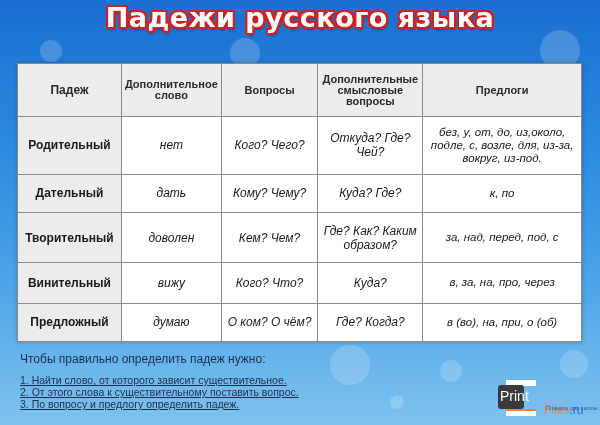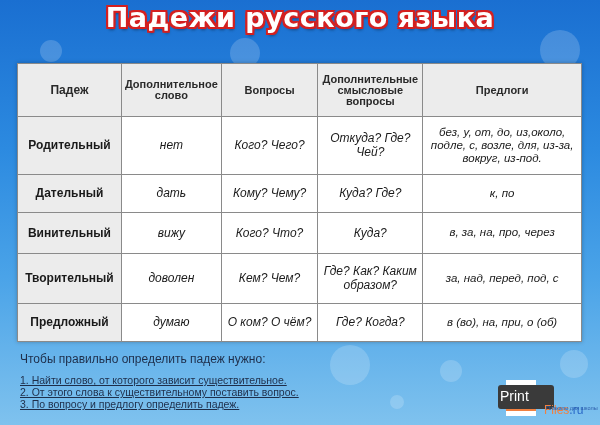--- a/index.html
+++ b/index.html
@@ -35,21 +35,21 @@
   }
   table.cases td.it { font-style: italic; font-size: 12px; line-height: 14px; }
   table.cases td.prep { font-size: 11.5px; line-height: 13px; }
   .footer {
     position: absolute; left: 20px; top: 352px; color: #1e2e4a;
   }
   .footer .head { font-weight: normal; font-size: 12px; margin-bottom: 8px; }
   .footer .step { font-size: 10.5px; line-height: 12px; text-decoration: underline; }
   .logo { position: absolute; left: 498px; top: 383px; width: 100px; height: 40px; }
   .logo .printer {
-    position: absolute; left: 0; top: 2px; width: 56px; height: 24px;
+    position: absolute; left: 0; top: 2px; width: 26px; height: 24px;
     background: #3a3a3a; border-radius: 3px; color: #fff; font-size: 14px; line-height: 22px;
     text-align: left; padding-left: 2px; box-sizing: border-box;
   }
   .logo .paper-top { position: absolute; left: 8px; top: -3px; width: 30px; height: 6px; background: #fff; }
   .logo .paper-bot { position: absolute; left: 8px; top: 26px; width: 30px; height: 5px; background: #fff; border-top: 2px solid #f08040; }
   .logo .files { position: absolute; left: 46px; top: 20px; font-size: 12px; color: #f08040; }
   .logo .files .ru { color: #2a6ac8; }
   .logo .tag { position: absolute; left: 48px; top: 22px; font-size: 5.5px; color: #2a5aa8; }
 </style>
 </head>
@@ -88,33 +88,33 @@
     <td class="it">Откуда? Где? Чей?</td>
     <td class="it prep">без, у, от, до, из,около, подле, с, возле, для, из-за, вокруг, из-под.</td>
   </tr>
   <tr style="height:34px">
     <td class="case-name">Дательный</td>
     <td class="it">дать</td>
     <td class="it">Кому? Чему?</td>
     <td class="it">Куда? Где?</td>
     <td class="it prep">к, по</td>
   </tr>
+  <tr style="height:44px">
+    <td class="case-name">Творительный</td>
+    <td class="it">доволен</td>
+    <td class="it">Кем? Чем?</td>
+    <td class="it">Где? Как? Каким образом?</td>
+    <td class="it prep">за, над, перед, под, с</td>
+  </tr>
   <tr style="height:36px">
     <td class="case-name">Винительный</td>
     <td class="it">вижу</td>
     <td class="it">Кого? Что?</td>
     <td class="it">Куда?</td>
     <td class="it prep">в, за, на, про, через</td>
-  </tr>
-  <tr style="height:44px">
-    <td class="case-name">Творительный</td>
-    <td class="it">доволен</td>
-    <td class="it">Кем? Чем?</td>
-    <td class="it">Где? Как? Каким образом?</td>
-    <td class="it prep">за, над, перед, под, с</td>
   </tr>
   <tr style="height:34px">
     <td class="case-name">Предложный</td>
     <td class="it">думаю</td>
     <td class="it">О ком? О чём?</td>
     <td class="it">Где? Когда?</td>
     <td class="it prep">в (во), на, при, о (об)</td>
   </tr>
 </tbody>
   </table>

